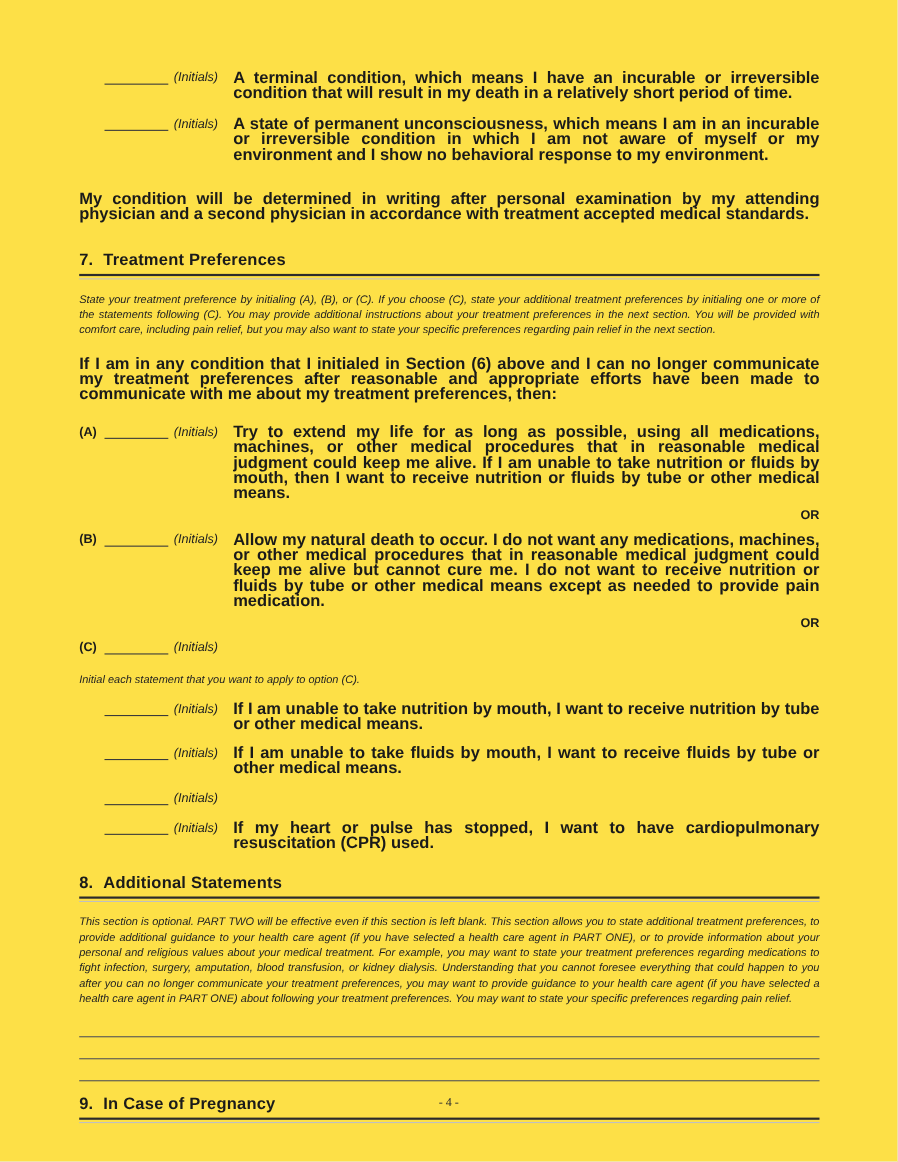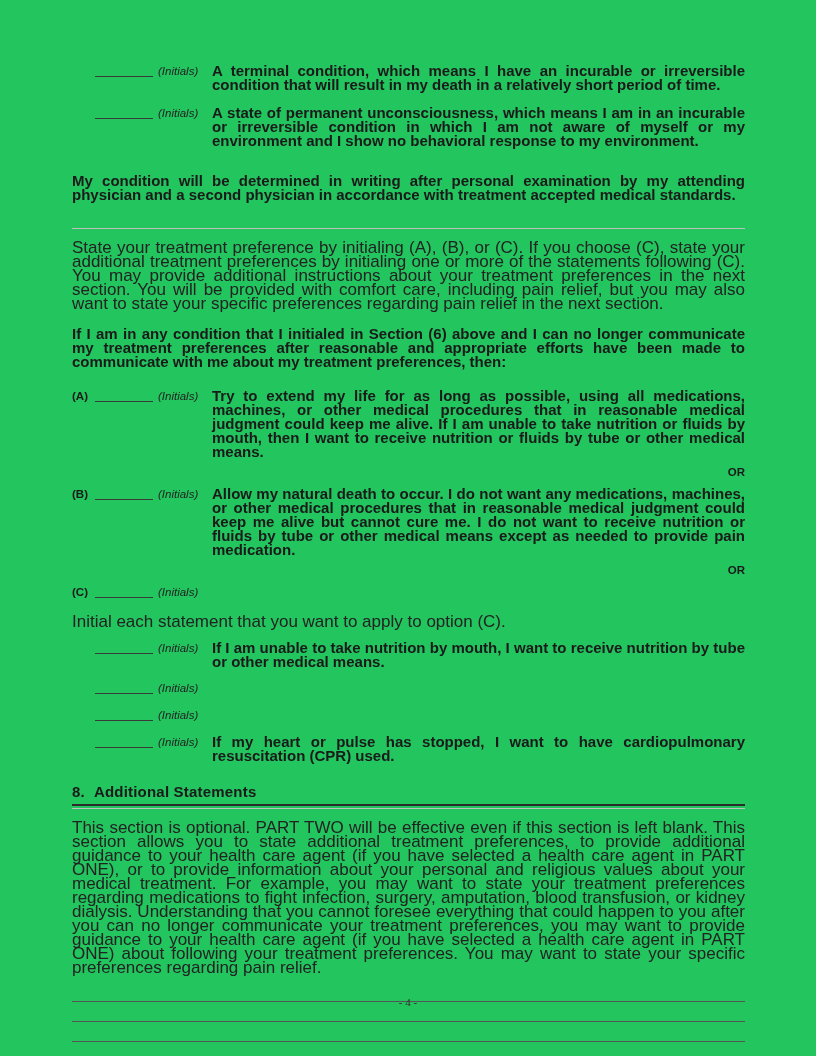--- a/index.html
+++ b/index.html
@@ -3,37 +3,38 @@
 <meta charset="utf-8">
 <style>
   * { margin: 0; padding: 0; box-sizing: border-box; }
   html, body { background: #e9e9e9; }
   body { font-family: "Liberation Sans", sans-serif; }
 
   .page {
     width: 816px;
     height: 1056px;
     margin: 0 auto;
-    background: #22c55e;
+    background: #fde047;
     color: #1a1a1a;
     padding: 64px 71px 0 72px;
     overflow: hidden;
     position: relative;
   }
 
   
   .body-bold {
     font-size: 15px;
     line-height: 14px;
     font-weight: bold;
     text-align: justify;
   }
   .italic-note {
-    font-size: 17px;
-    line-height: 14px;
+    font-size: 10px;
+    line-height: 14px;
+    font-style: italic;
     text-align: justify;
     color: #222;
   }
 
   
   .init-row {
     display: flex;
     align-items: flex-start;
   }
   .opt-letter {
@@ -134,20 +135,21 @@
 
   <div class="init-row mb26">
     <div class="opt-letter"></div>
     <div class="init-blank"></div>
     <div class="init-label">(Initials)</div>
     <div class="init-text body-bold">A state of permanent unconsciousness, which means I am in an incurable or irreversible condition in which I am not aware of myself or my environment and I show no behavioral response to my environment.</div>
   </div>
 
   <p class="body-bold mb26">My condition will be determined in writing after personal examination by my attending physician and a second physician in accordance with treatment accepted medical standards.</p>
 
+  <h2 class="section-heading"><span class="num">7.</span><span>Treatment Preferences</span></h2>
   <div class="heading-subrule"></div>
 
   <p class="italic-note mt12">State your treatment preference by initialing (A), (B), or (C). If you choose (C), state your additional treatment preferences by initialing one or more of the statements following (C). You may provide additional instructions about your treatment preferences in the next section. You will be provided with comfort care, including pain relief, but you may also want to state your specific preferences regarding pain relief in the next section.</p>
 
   <p class="body-bold mt16">If I am in any condition that I initialed in Section (6) above and I can no longer communicate my treatment preferences after reasonable and appropriate efforts have been made to communicate with me about my treatment preferences, then:</p>
 
   <div class="init-row mt20">
     <div class="opt-letter">(A)</div>
     <div class="init-blank"></div>
     <div class="init-label">(Initials)</div>
@@ -175,20 +177,21 @@
     <div class="opt-letter"></div>
     <div class="init-blank"></div>
     <div class="init-label">(Initials)</div>
     <div class="init-text body-bold">If I am unable to take nutrition by mouth, I want to receive nutrition by tube or other medical means.</div>
   </div>
 
   <div class="init-row mt12">
     <div class="opt-letter"></div>
     <div class="init-blank"></div>
     <div class="init-label">(Initials)</div>
+    <div class="init-text body-bold">If I am unable to take fluids by mouth, I want to receive fluids by tube or other medical means.</div>
   </div>
 
   <div class="init-row mt13">
     <div class="opt-letter"></div>
     <div class="init-blank"></div>
     <div class="init-label">(Initials)</div>
   </div>
 
   <div class="init-row mt13">
     <div class="opt-letter"></div>

